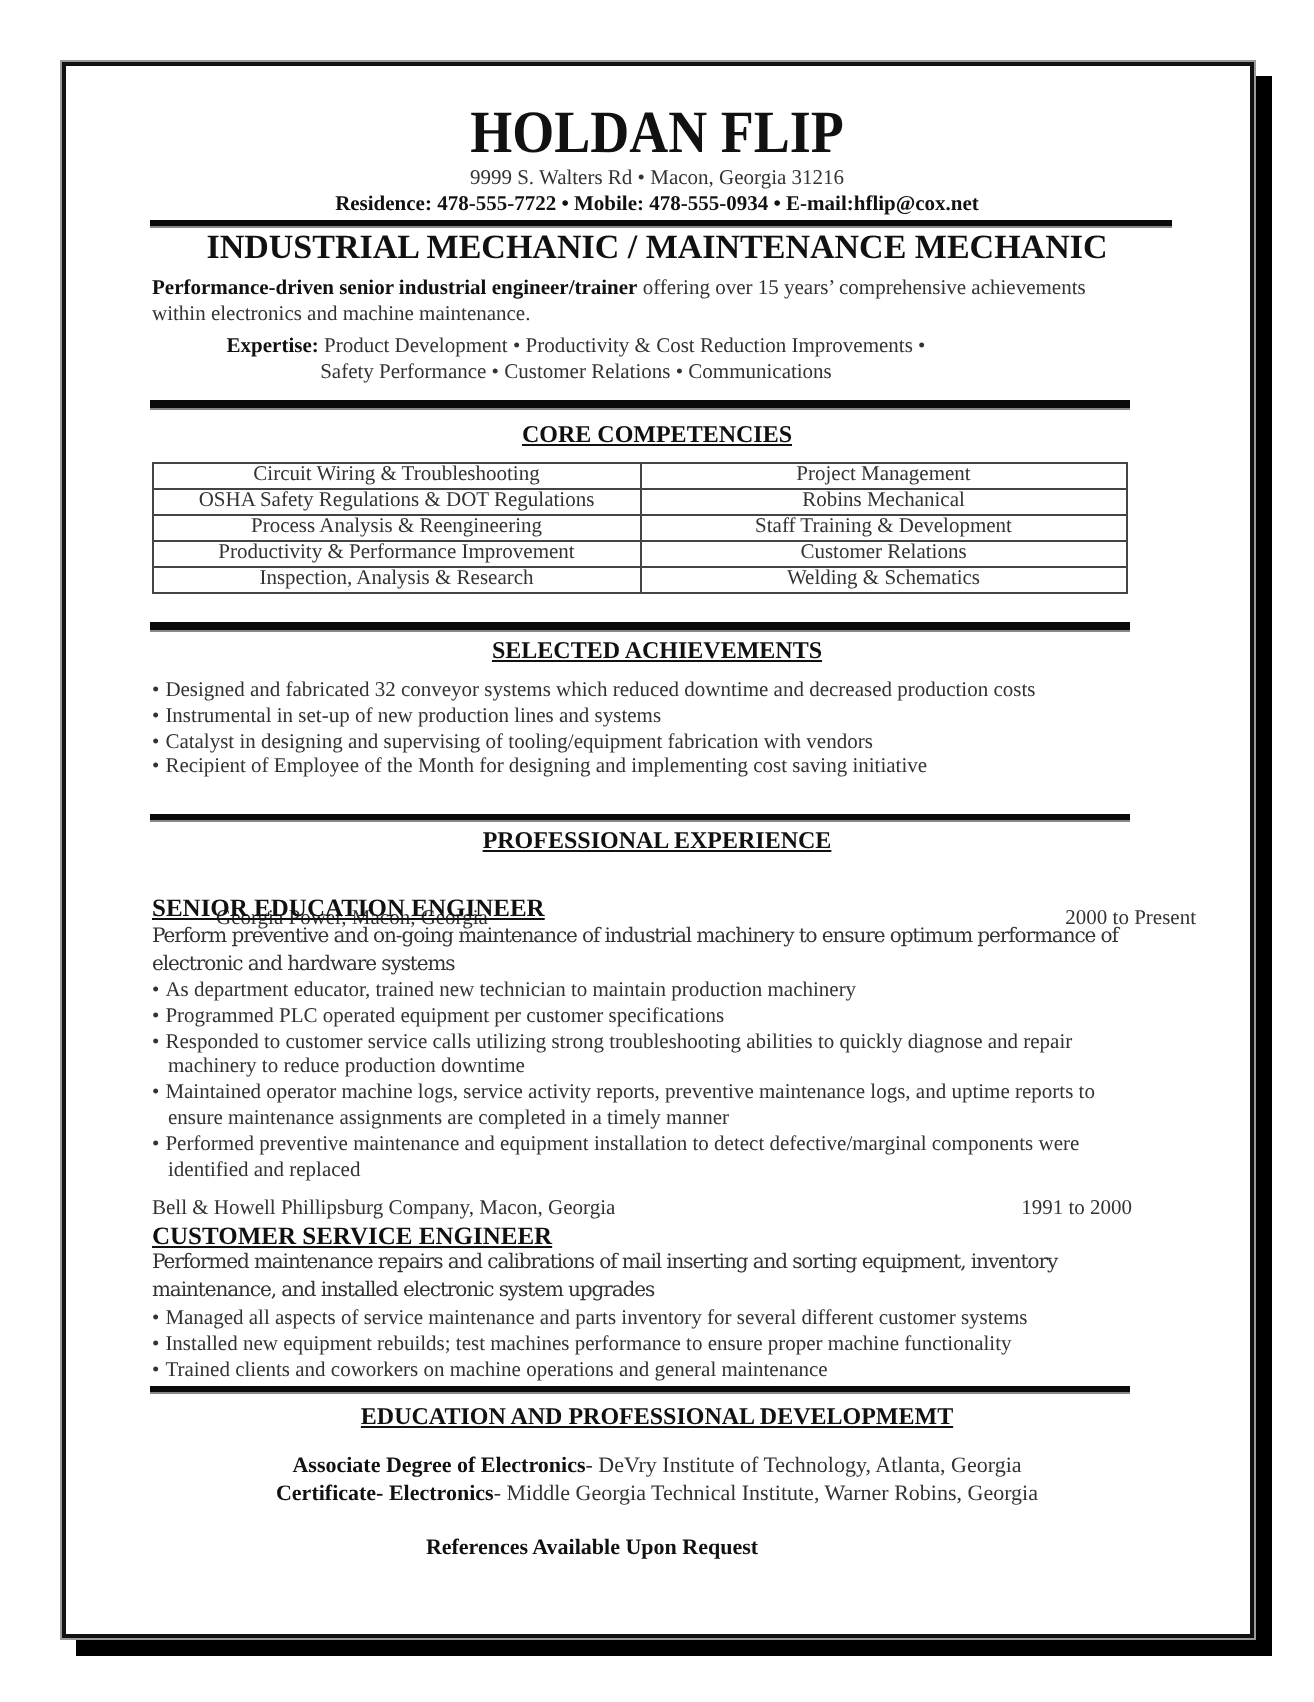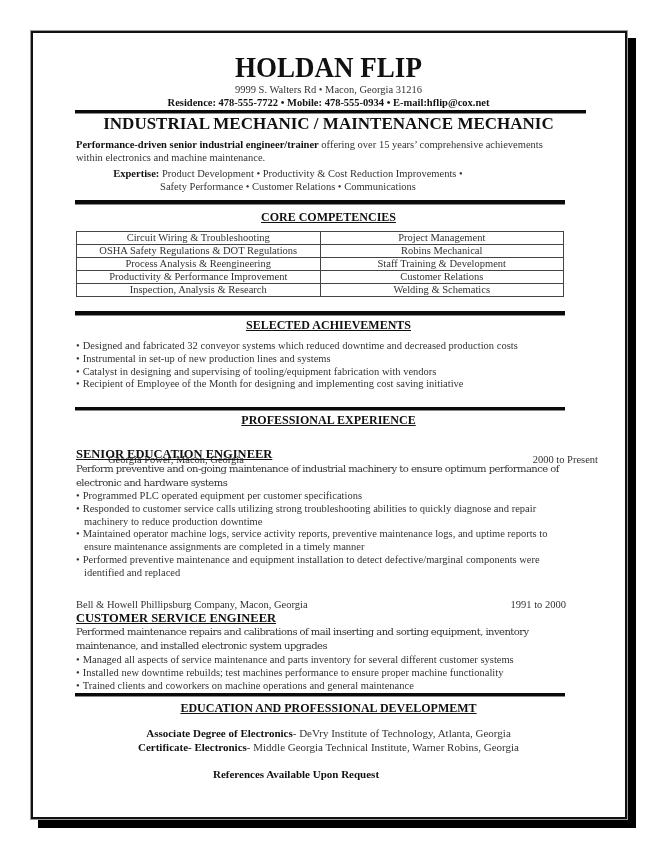--- a/index.html
+++ b/index.html
@@ -108,35 +108,36 @@
 
 <div class="abs center sec-head h-exp">PROFESSIONAL EXPERIENCE</div>
 
 <div class="abs job-meta" style="top:454px;padding-left:32px;">
   <span>Georgia Power, Macon, Georgia</span>
   <span class="date">2000 to Present</span>
 </div>
 <div class="abs job-title" style="top:447px;">SENIOR EDUCATION ENGINEER</div>
 <div class="abs job-desc" style="top:462px;">Perform preventive and on-going maintenance of industrial machinery to ensure optimum performance of electronic and hardware systems</div>
 <ul class="b" style="top:490px;">
+  <li>As department educator, trained new technician to maintain production machinery</li>
   <li>Programmed PLC operated equipment per customer specifications</li>
   <li>Responded to customer service calls utilizing strong troubleshooting abilities to quickly diagnose and repair machinery to reduce production downtime</li>
   <li>Maintained operator machine logs, service activity reports, preventive maintenance logs, and uptime reports to ensure maintenance assignments are completed in a timely manner</li>
   <li>Performed preventive maintenance and equipment installation to detect defective/marginal components were identified and replaced</li>
 </ul>
 
 <div class="abs job-meta" style="top:599px;">
   <span>Bell &amp; Howell Phillipsburg Company, Macon, Georgia</span>
   <span class="date">1991 to 2000</span>
 </div>
 <div class="abs job-title" style="top:611px;">CUSTOMER SERVICE ENGINEER</div>
 <div class="abs job-desc" style="top:625px;">Performed maintenance repairs and calibrations of mail inserting and sorting equipment, inventory maintenance, and installed electronic system upgrades</div>
 <ul class="b" style="top:654px;">
   <li>Managed all aspects of service maintenance and parts inventory for several different customer systems</li>
-  <li>Installed new downtime rebuilds; test machines performance to ensure proper machine functionality</li>
+  <li>Installed new equipment rebuilds; test machines performance to ensure proper machine functionality</li>
   <li>Trained clients and coworkers on machine operations and general maintenance</li>
 </ul>
 
 <div class="rule r5"></div>
 
 <div class="abs center sec-head h-edu">EDUCATION AND PROFESSIONAL DEVELOPMEMT</div>
 <div class="abs center edu" style="top:727px;"><b>Associate Degree of Electronics</b><span>- DeVry Institute of Technology, Atlanta, Georgia</span></div>
 <div class="abs center edu" style="top:741px;"><b>Certificate- Electronics</b><span>- Middle Georgia Technical Institute, Warner Robins, Georgia</span></div>
 
 <div class="abs center refs">References Available Upon Request</div>

